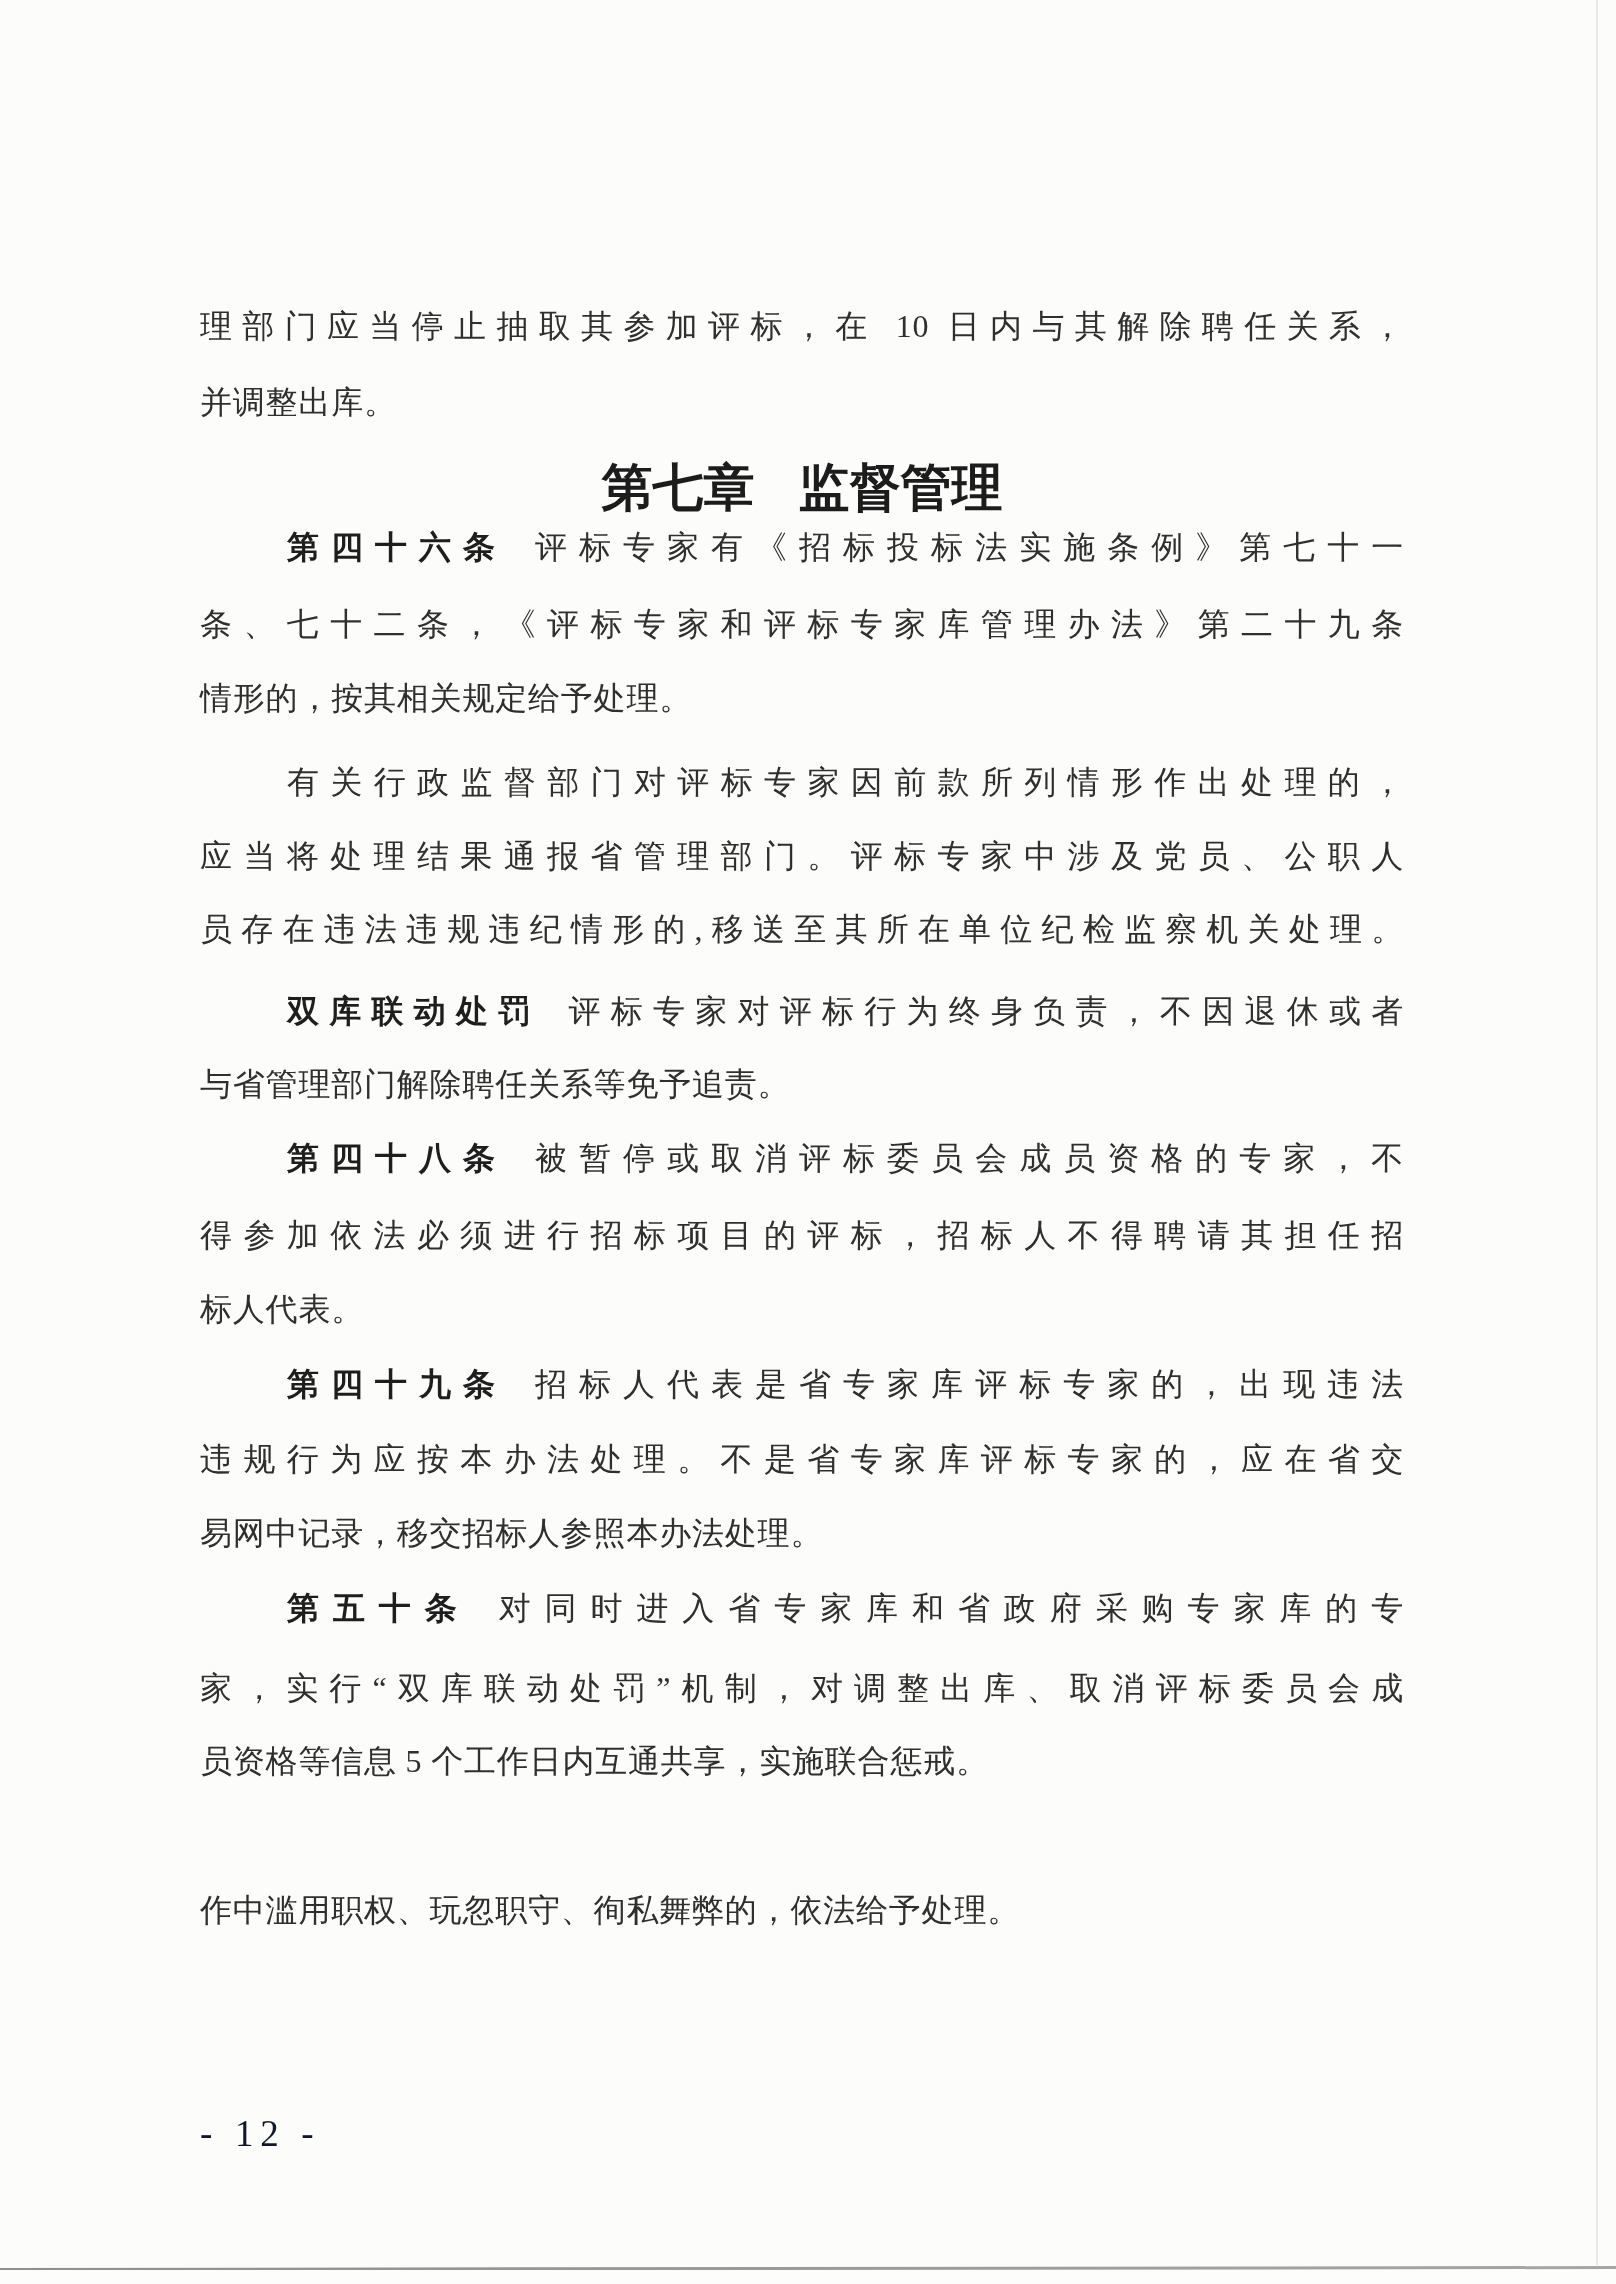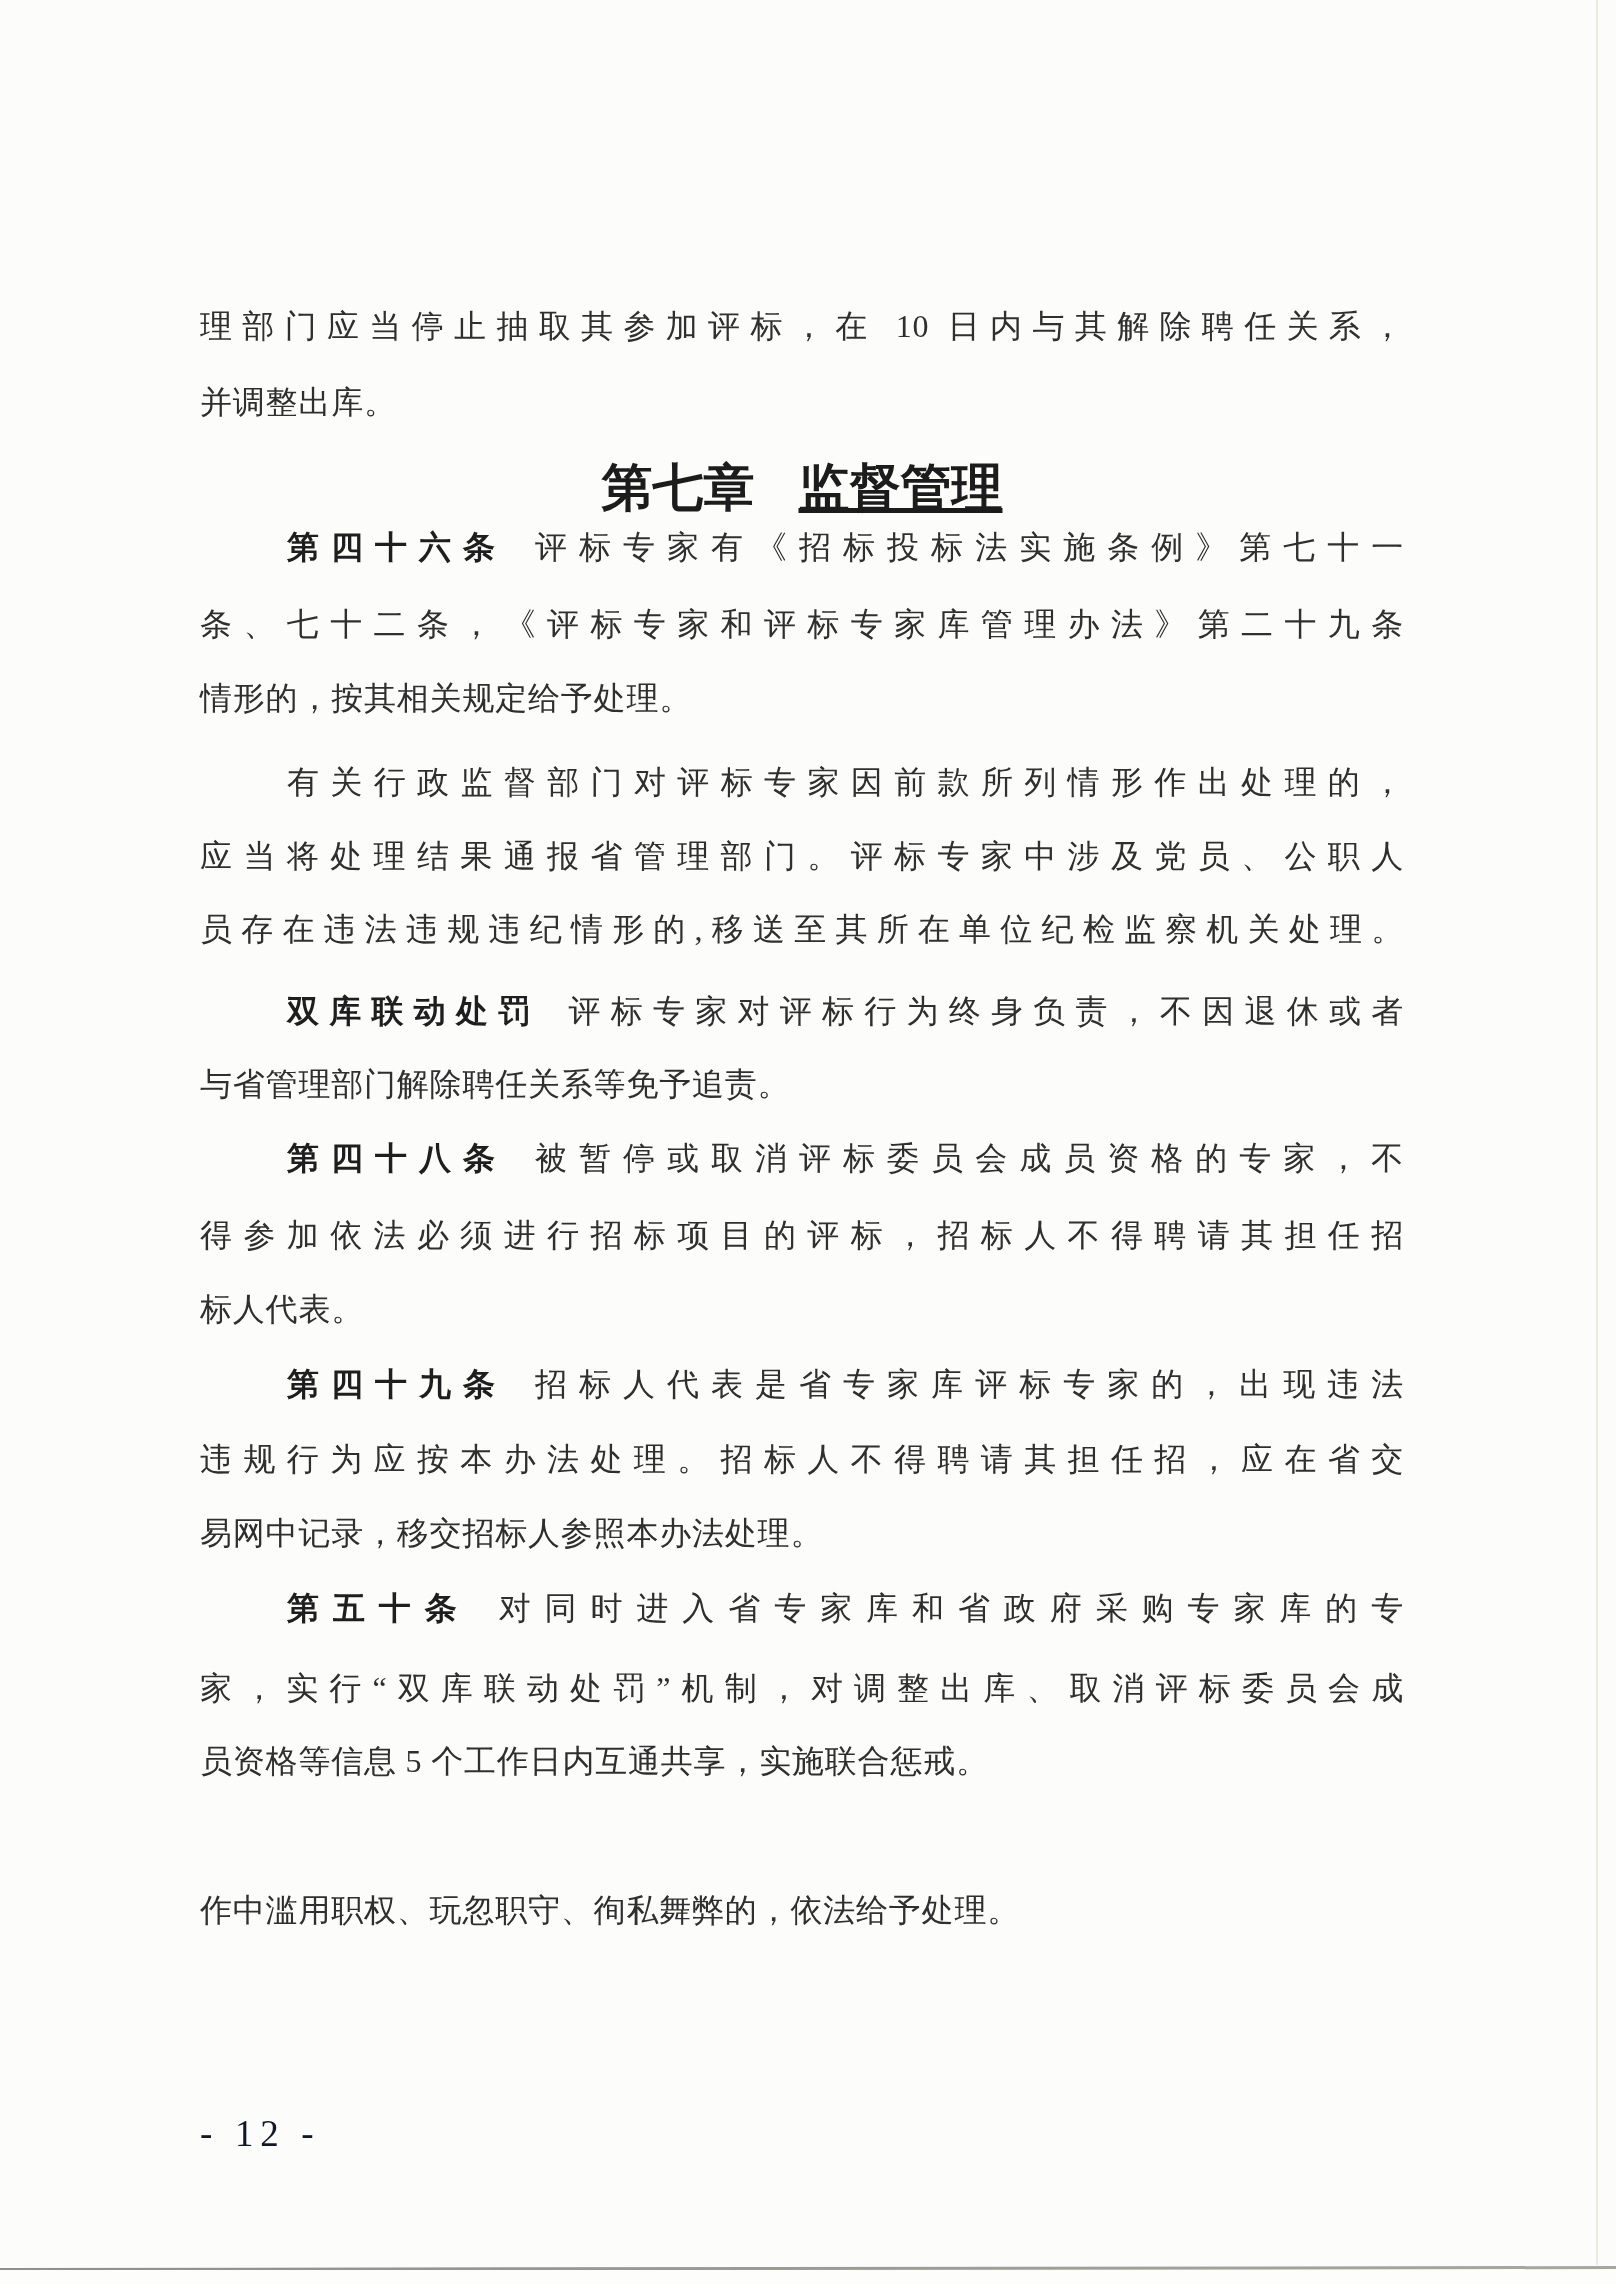--- a/index.html
+++ b/index.html
@@ -32,21 +32,21 @@
   .heading{
     position:absolute;
     left:200px;
     width:1204px;
     text-align:center;
     font-size:51px;
     line-height:59px;
     font-weight:700;
     color:#1c1c1c;
   }
-  .heading .ht{margin-left:44px;text-decoration:underline;}
+  .heading .ht{margin-left:44px;}
   .pagenum{
     position:absolute;
     left:200px;
     top:2113px;
     font-size:37px;
     line-height:42px;
     letter-spacing:6.7px;
     color:#0f172a;
     white-space:pre;
   }
@@ -89,21 +89,21 @@
     <div class="line" style="top:906px"><span>员存在违法违规违纪情形的,移送至其所在单位纪检监察机关处理。</span></div>
 
     <div class="line indent" style="top:988px"><span class="an">双库联动处罚</span><span>评标专家对评标行为终身负责，不因退休或者</span></div>
     <div class="line pe" style="top:1061px"><span>与省管理部门解除聘任关系等免予追责。</span></div>
 
     <div class="line indent" style="top:1135px"><span class="an">第四十八条</span><span>被暂停或取消评标委员会成员资格的专家，不</span></div>
     <div class="line" style="top:1212px"><span>得参加依法必须进行招标项目的评标，招标人不得聘请其担任招</span></div>
     <div class="line pe" style="top:1286px"><span>标人代表。</span></div>
 
     <div class="line indent" style="top:1361px"><span class="an">第四十九条</span><span>招标人代表是省专家库评标专家的，出现违法</span></div>
-    <div class="line" style="top:1436px"><span>违规行为应按本办法处理。招标人不得聘请其担任招，应在省交</span></div>
+    <div class="line" style="top:1436px"><span>违规行为应按本办法处理。不是省专家库评标专家的，应在省交</span></div>
     <div class="line pe" style="top:1510px"><span>易网中记录，移交招标人参照本办法处理。</span></div>
 
     <div class="line indent" style="top:1585px"><span class="an">第五十条</span><span>对同时进入省专家库和省政府采购专家库的专</span></div>
     <div class="line" style="top:1665px"><span>家，实行“双库联动处罚”机制，对调整出库、取消评标委员会成</span></div>
     <div class="line pe" style="top:1738px"><span>员资格等信息 5 个工作日内互通共享，实施联合惩戒。</span></div>
 
     <div class="line pe" style="top:1887px"><span>作中滥用职权、玩忽职守、徇私舞弊的，依法给予处理。</span></div>
 
     <div class="pagenum">- 12 -</div>
 

